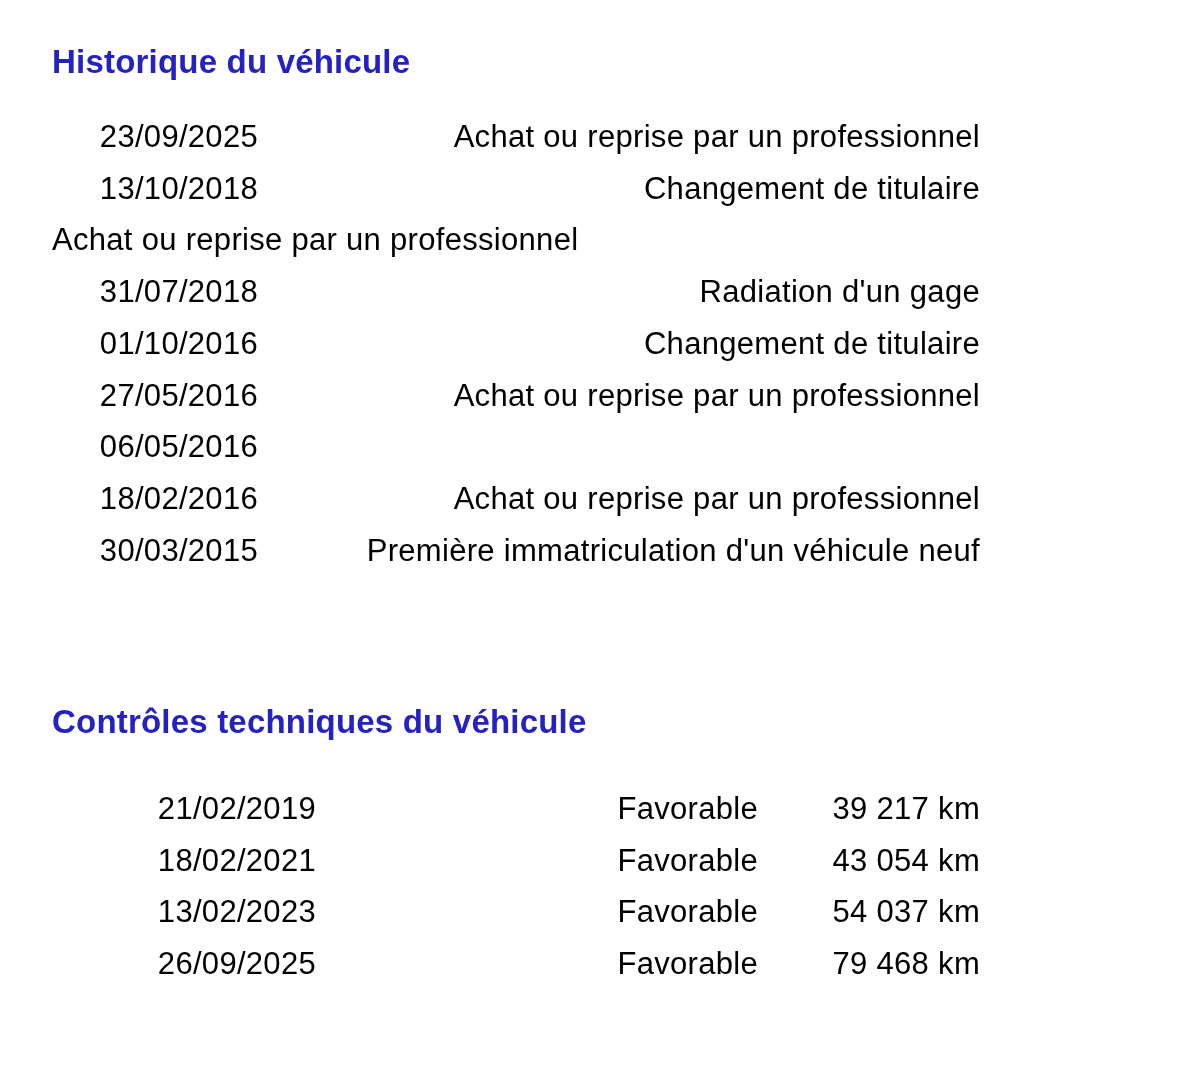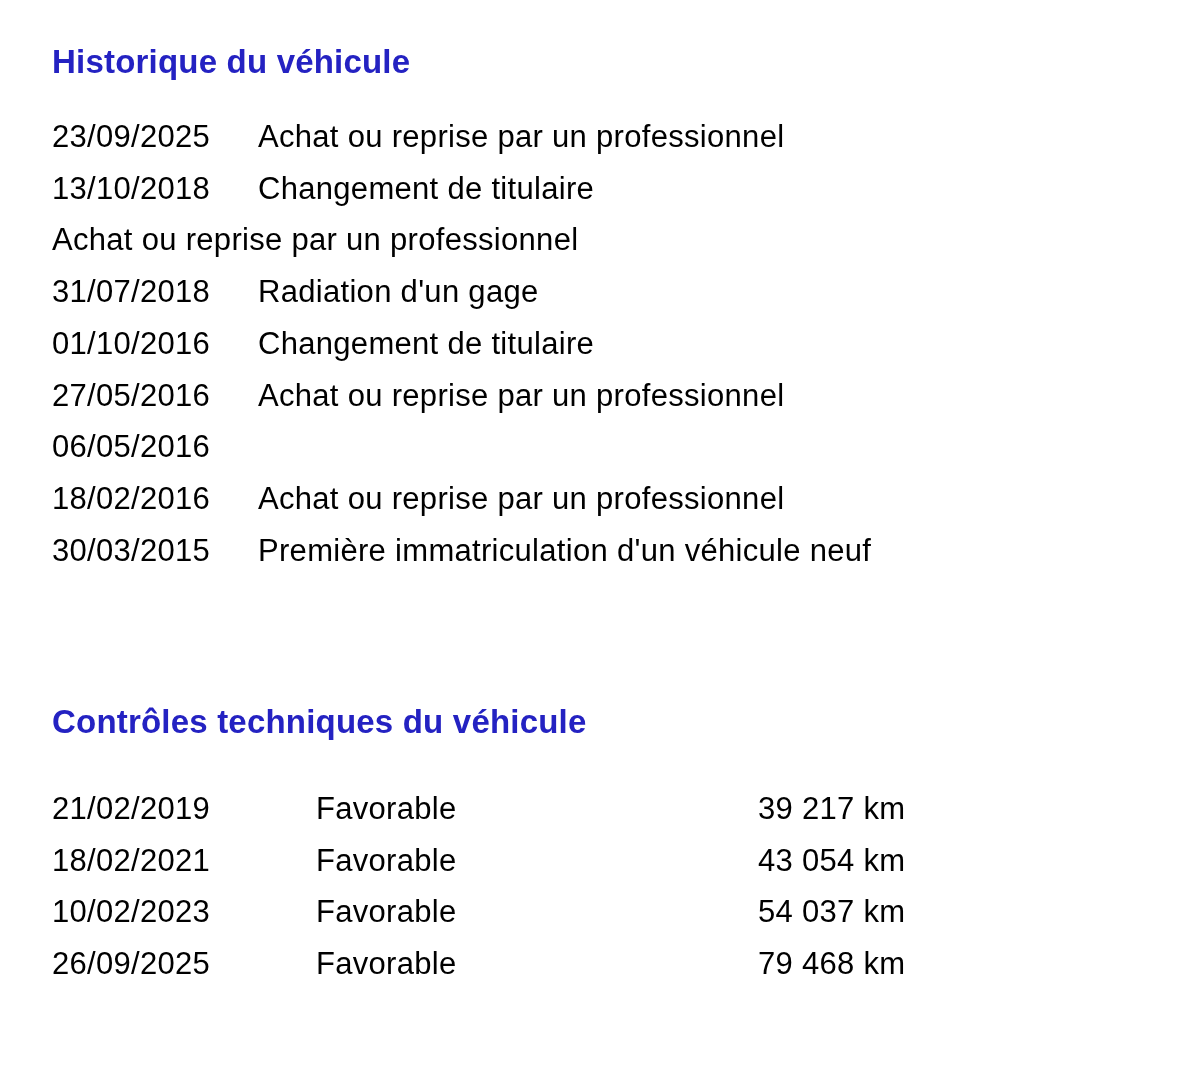--- a/index.html
+++ b/index.html
@@ -38,20 +38,21 @@
     right: 20px;
     font-size: 31px;
     letter-spacing: 0.3px;
   }
   #history-rows { top: 111px; }
   #inspection-rows { top: 771px; margin-top: 12px; }
   .row {
     display: grid;
     line-height: 51.7px;
     white-space: nowrap;
+    text-align: right;
   }
   .history-row { grid-template-columns: 206px 1fr; }
   .inspection-row { grid-template-columns: 264px 442px 1fr; }
   .cell { overflow: visible; }
 </style>
 </head>
 <body>
 
 <div class="page">
 
@@ -101,21 +102,21 @@
       <span class="cell">21/02/2019</span>
       <span class="cell">Favorable</span>
       <span class="cell">39 217 km</span>
     </div>
     <div class="row inspection-row">
       <span class="cell">18/02/2021</span>
       <span class="cell">Favorable</span>
       <span class="cell">43 054 km</span>
     </div>
     <div class="row inspection-row">
-      <span class="cell">10/02/2023</span>
+      <span class="cell">13/02/2023</span>
       <span class="cell">Favorable</span>
       <span class="cell">54 037 km</span>
     </div>
     <div class="row inspection-row">
       <span class="cell">26/09/2025</span>
       <span class="cell">Favorable</span>
       <span class="cell">79 468 km</span>
     </div>
   </div>
 

